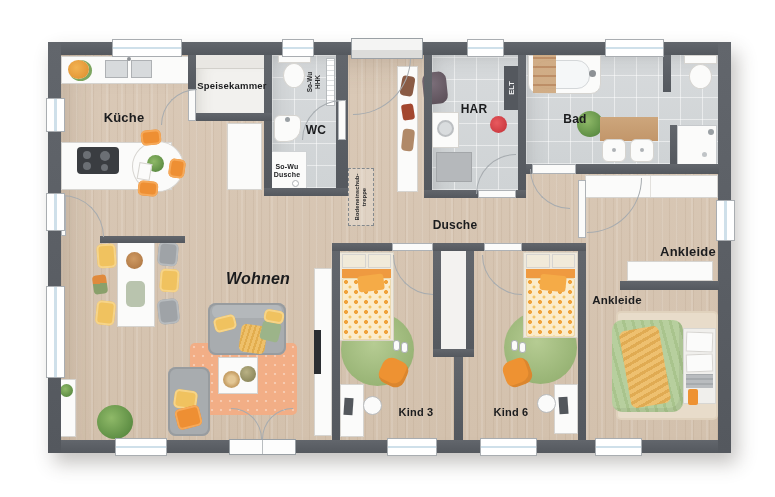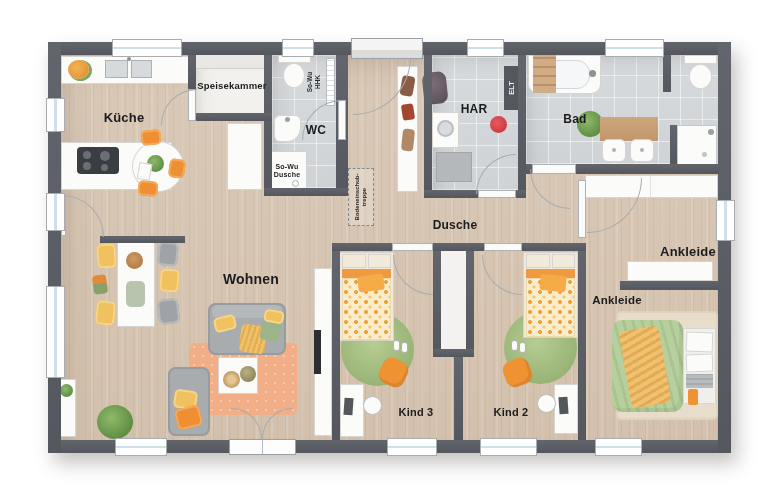--- a/index.html
+++ b/index.html
@@ -270,19 +270,19 @@
   <div class="vlbl" style="left:314px;top:82px;font-size:6.5px;">So-Wu
 HHK</div>
   <div class="lbl" style="left:287px;top:171px;font-size:7px;">So-Wu
 Dusche</div>
   <div class="lbl" style="left:474px;top:110px;font-size:12px;">HAR</div>
   <div class="vlbl" style="left:511px;top:88px;font-size:7.5px;color:#f2f3f4;">ELT</div>
   <div class="lbl" style="left:575px;top:120px;font-size:12px;">Bad</div>
   <div class="lbl" style="left:455px;top:226px;font-size:12px;">Dusche</div>
   <div class="vlbl" style="left:361px;top:197px;font-size:6px;">Bodeneinschub-
 treppe</div>
-  <div class="lbl" style="left:251px;top:279px;font-size:14px;">Wohnen</div>
+  <div class="lbl" style="left:258px;top:279px;font-size:16px;font-style:italic;">Wohnen</div>
   <div class="lbl" style="left:416px;top:412px;font-size:11px;">Kind 3</div>
-  <div class="lbl" style="left:511px;top:412px;font-size:11px;">Kind 2</div>
+  <div class="lbl" style="left:511px;top:412px;font-size:11px;">Kind 6</div>
   <div class="lbl" style="left:617px;top:301px;font-size:11.5px;">Ankleide</div>
   <div class="lbl" style="left:688px;top:252px;font-size:13px;">Ankleide</div>
 
 </div>
 
 </body></html>

